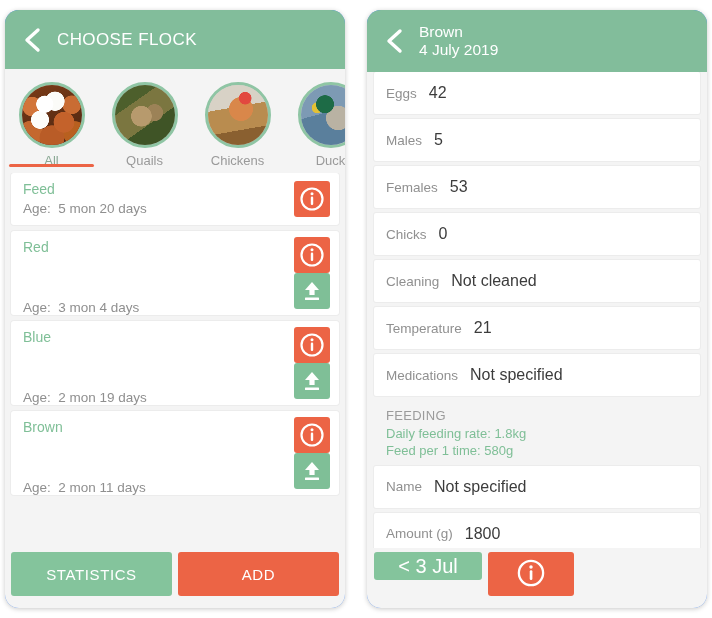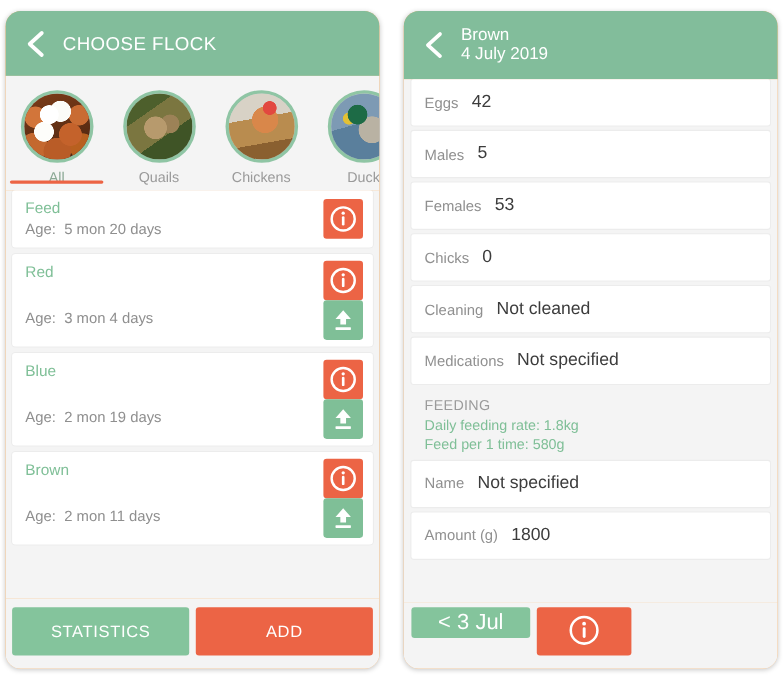--- a/index.html
+++ b/index.html
@@ -10,21 +10,21 @@
     overflow: hidden;
   }
   .stage { position: relative; width: 712px; height: 618px; }
 
   
   .panel {
     position: absolute;
     top: 10px;
     width: 340px;
     height: 598px;
-    background: #fdba74;
+    background: #3b82f6;
     border-radius: 14px;
     box-shadow: 0 1px 5px rgba(0,0,0,0.22);
     overflow: hidden;
     display: flex;
     flex-direction: column;
   }
   .panel-left  { left: 5px; }
   .panel-right { left: 367px; }
 
   
@@ -147,21 +147,21 @@
   .flock-card.short { height: 52px; }
   .flock-name {
     font-size: 14px;
     color: #7fbf97;
     margin-bottom: 4px;
   }
   .flock-age {
     font-size: 13.5px;
     color: #8f8f8f;
   }
-  .flock-card.tall .flock-age { position: absolute; left: 12px; bottom: 18px; }
+  .flock-card.tall .flock-age { position: absolute; left: 12px; bottom: 0; }
   .sq-btn {
     position: absolute;
     right: 9px;
     width: 36px; height: 36px;
     border-radius: 3px;
     display: flex; align-items: center; justify-content: center;
     cursor: pointer;
   }
   .sq-info   { background: #ec6445; top: 6px; }
   .sq-upload { background: #7fbf97; bottom: 6px; }
@@ -419,20 +419,24 @@
       </div>
       <div class="row">
         <span class="row-label">Chicks</span>
         <span class="row-value">0</span>
       </div>
       <div class="row">
         <span class="row-label">Cleaning</span>
         <span class="row-value">Not cleaned</span>
       </div>
       <div class="row">
+        <span class="row-label">Temperature</span>
+        <span class="row-value">21</span>
+      </div>
+      <div class="row">
         <span class="row-label">Medications</span>
         <span class="row-value">Not specified</span>
       </div>
 
       <div class="feeding-block">
         <div class="feeding-title">FEEDING</div>
         <div class="feeding-line">Daily feeding rate: 1.8kg</div>
         <div class="feeding-line">Feed per 1 time: 580g</div>
       </div>
 

